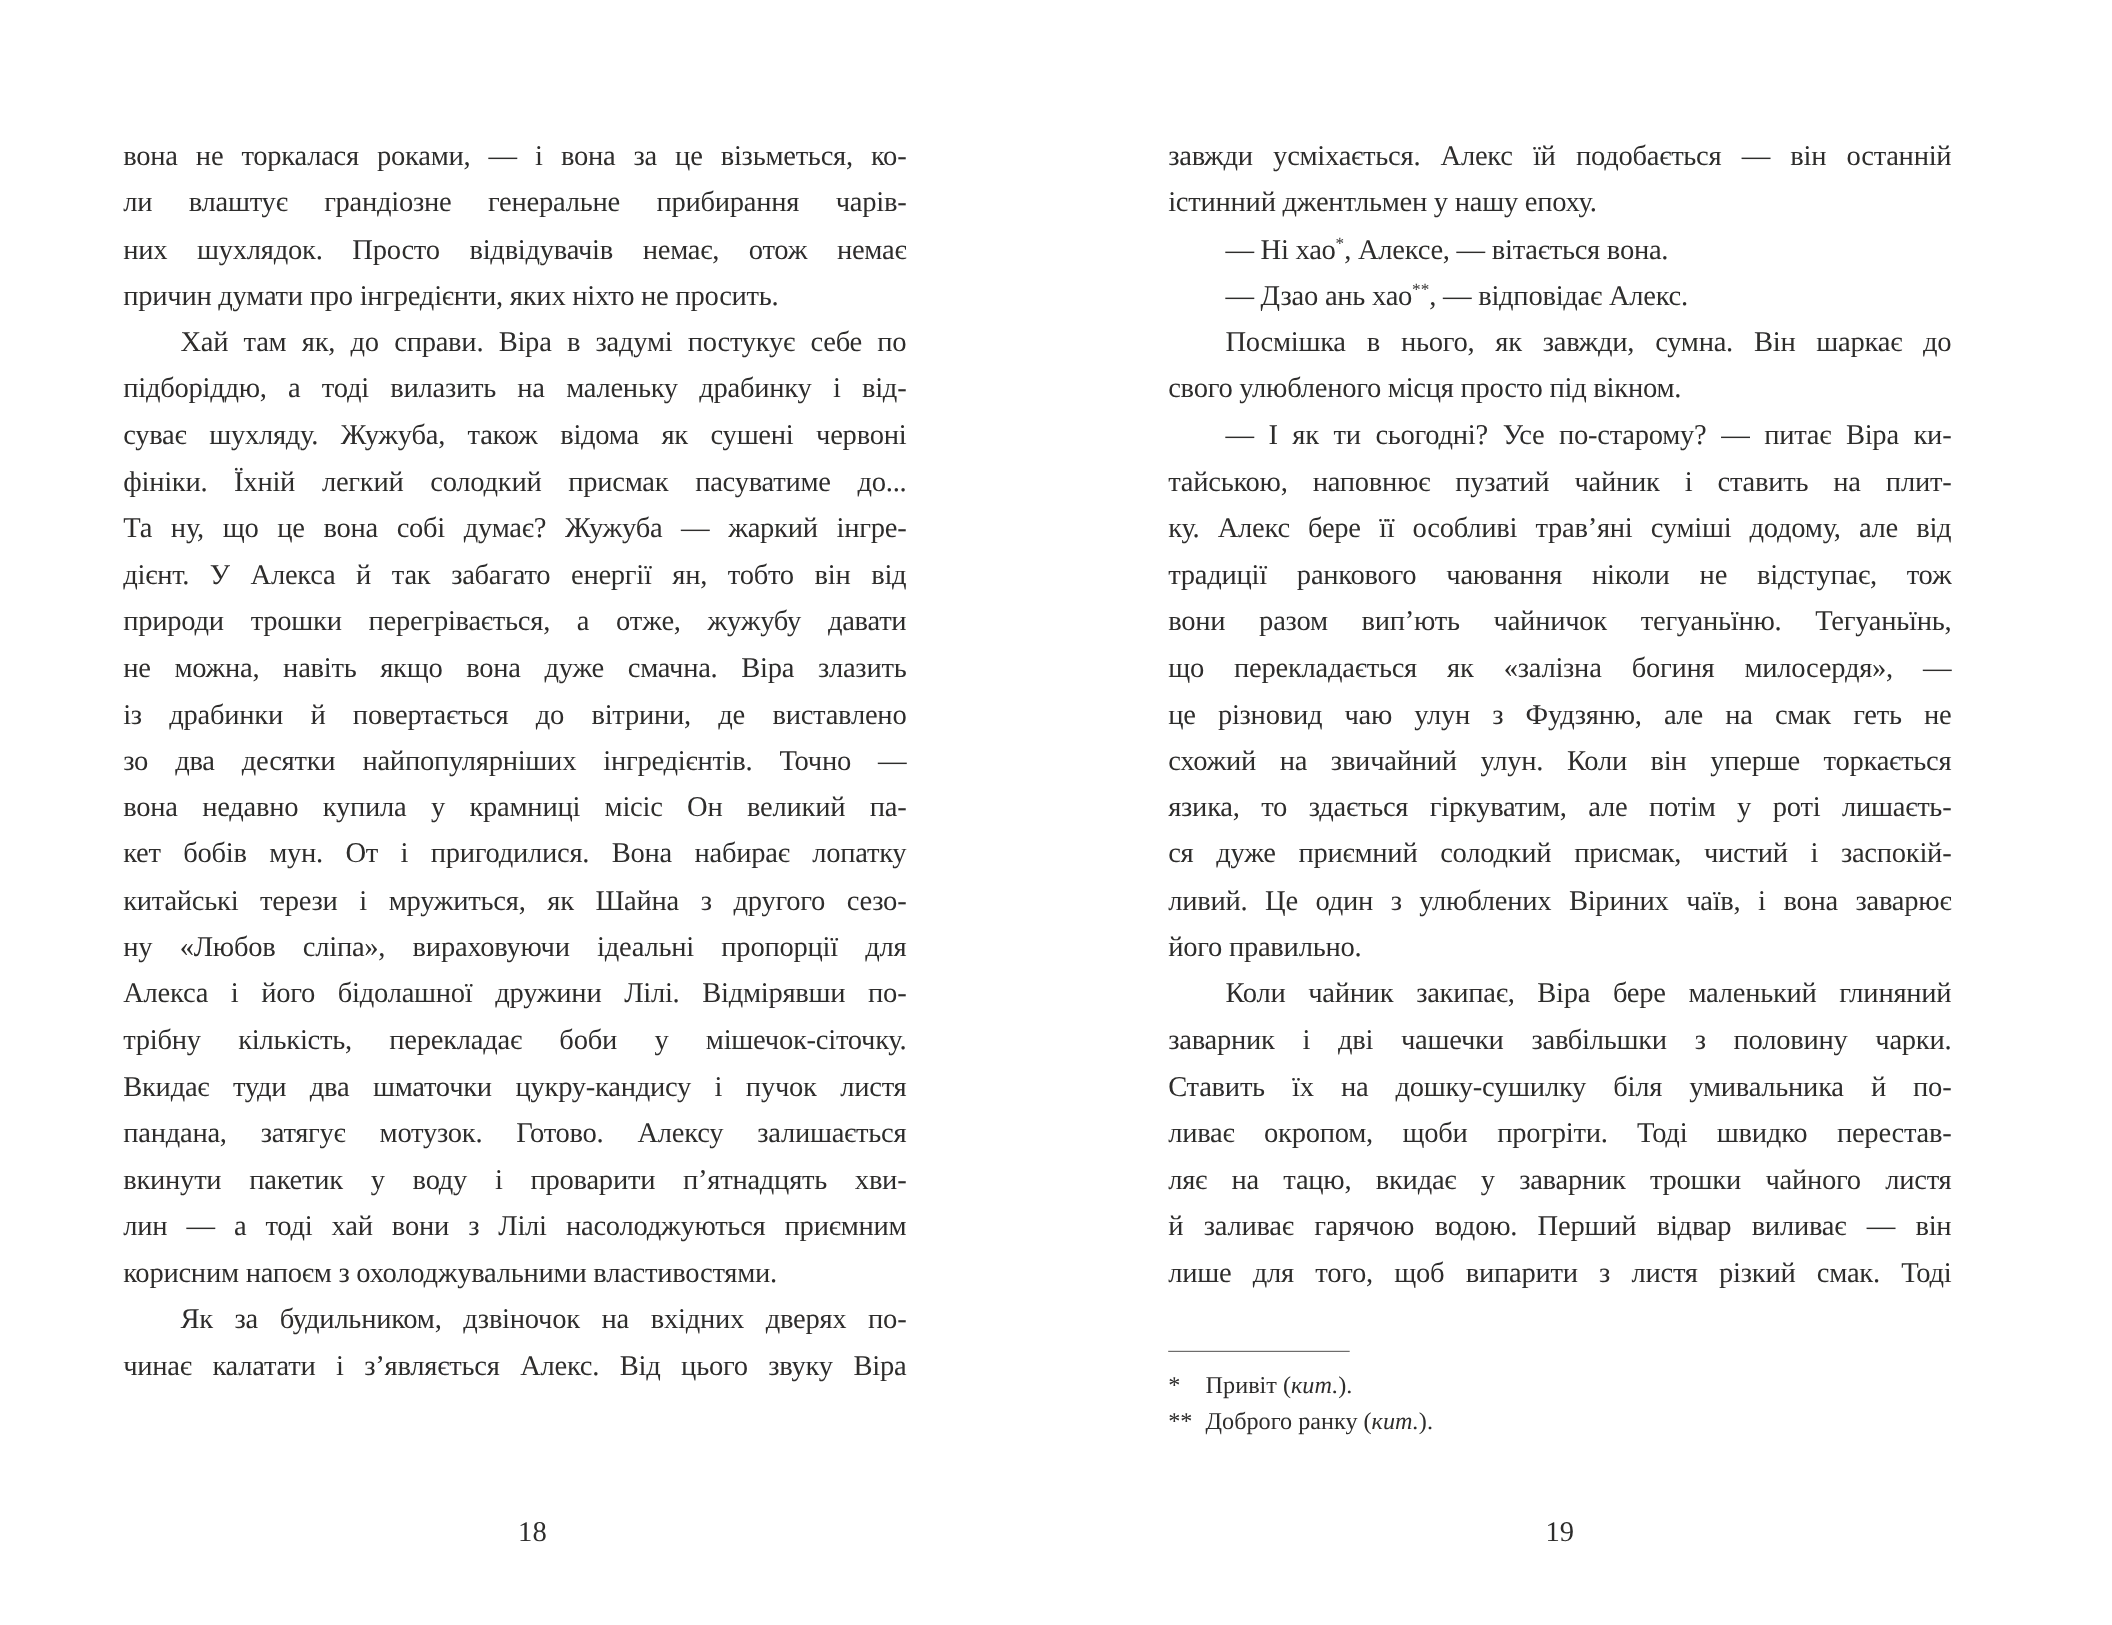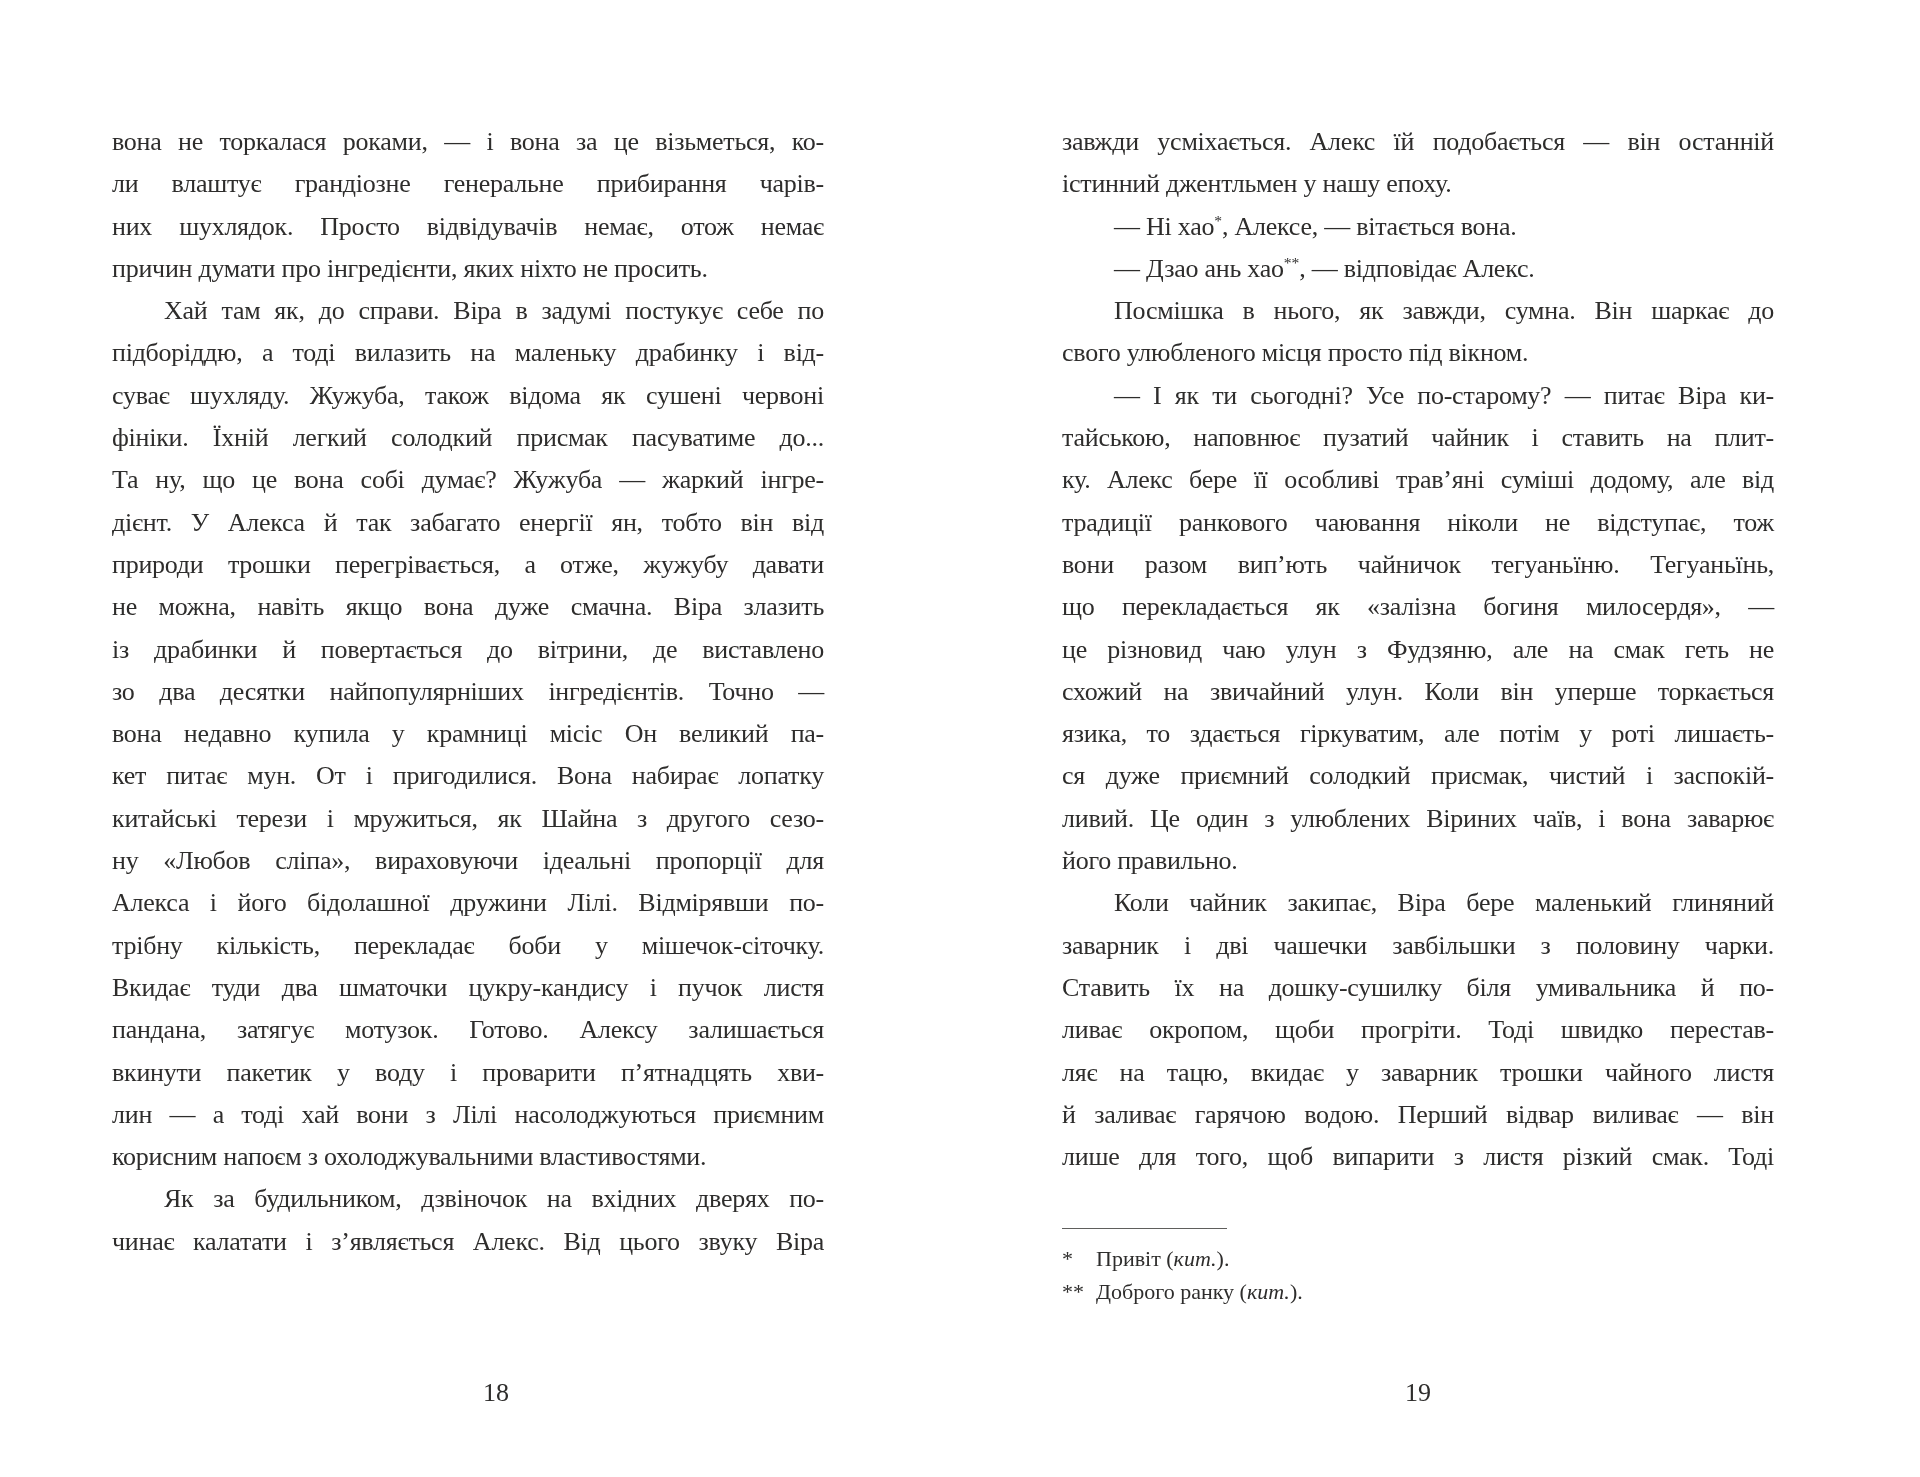--- a/index.html
+++ b/index.html
@@ -69,21 +69,21 @@
   }
   .fn-text { flex: 1; }
   .pagenum {
     position: absolute;
     top: 1378px;
     width: 712px;
     text-align: center;
     font-size: 26px;
     line-height: 30px;
   }
-  .pagenum.left  { left: 140px; }
+  .pagenum.left  { left: 128px; }
   .pagenum.right { left: 1062px; }
 </style>
 </head>
 <body>
 
 <div class="spread">
 
   <div class="textblock left" id="left-lines">
       <div class="line">вона не торкалася роками, — і вона за це візьметься, ко-</div>
       <div class="line">ли влаштує грандіозне генеральне прибирання чарів-</div>
@@ -93,21 +93,21 @@
       <div class="line">підборіддю, а тоді вилазить на маленьку драбинку і від-</div>
       <div class="line">суває шухляду. Жужуба, також відома як сушені червоні</div>
       <div class="line">фініки. Їхній легкий солодкий присмак пасуватиме до...</div>
       <div class="line">Та ну, що це вона собі думає? Жужуба — жаркий інгре-</div>
       <div class="line">дієнт. У Алекса й так забагато енергії ян, тобто він від</div>
       <div class="line">природи трошки перегрівається, а отже, жужубу давати</div>
       <div class="line">не можна, навіть якщо вона дуже смачна. Віра злазить</div>
       <div class="line">із драбинки й повертається до вітрини, де виставлено</div>
       <div class="line">зо два десятки найпопулярніших інгредієнтів. Точно —</div>
       <div class="line">вона недавно купила у крамниці місіс Он великий па-</div>
-      <div class="line">кет питає мун. От і пригодилися. Вона набирає лопатку</div>
+      <div class="line">кет бобів мун. От і пригодилися. Вона набирає лопатку</div>
       <div class="line">китайські терези і мружиться, як Шайна з другого сезо-</div>
       <div class="line">ну «Любов сліпа», вираховуючи ідеальні пропорції для</div>
       <div class="line">Алекса і його бідолашної дружини Лілі. Відмірявши по-</div>
       <div class="line">трібну кількість, перекладає боби у мішечок-сіточку.</div>
       <div class="line">Вкидає туди два шматочки цукру-кандису і пучок листя</div>
       <div class="line">пандана, затягує мотузок. Готово. Алексу залишається</div>
       <div class="line">вкинути пакетик у воду і проварити п’ятнадцять хви-</div>
       <div class="line">лин — а тоді хай вони з Лілі насолоджуються приємним</div>
       <div class="line end">корисним напоєм з охолоджувальними властивостями.</div>
       <div class="line indent">Як за будильником, дзвіночок на вхідних дверях по-</div>

